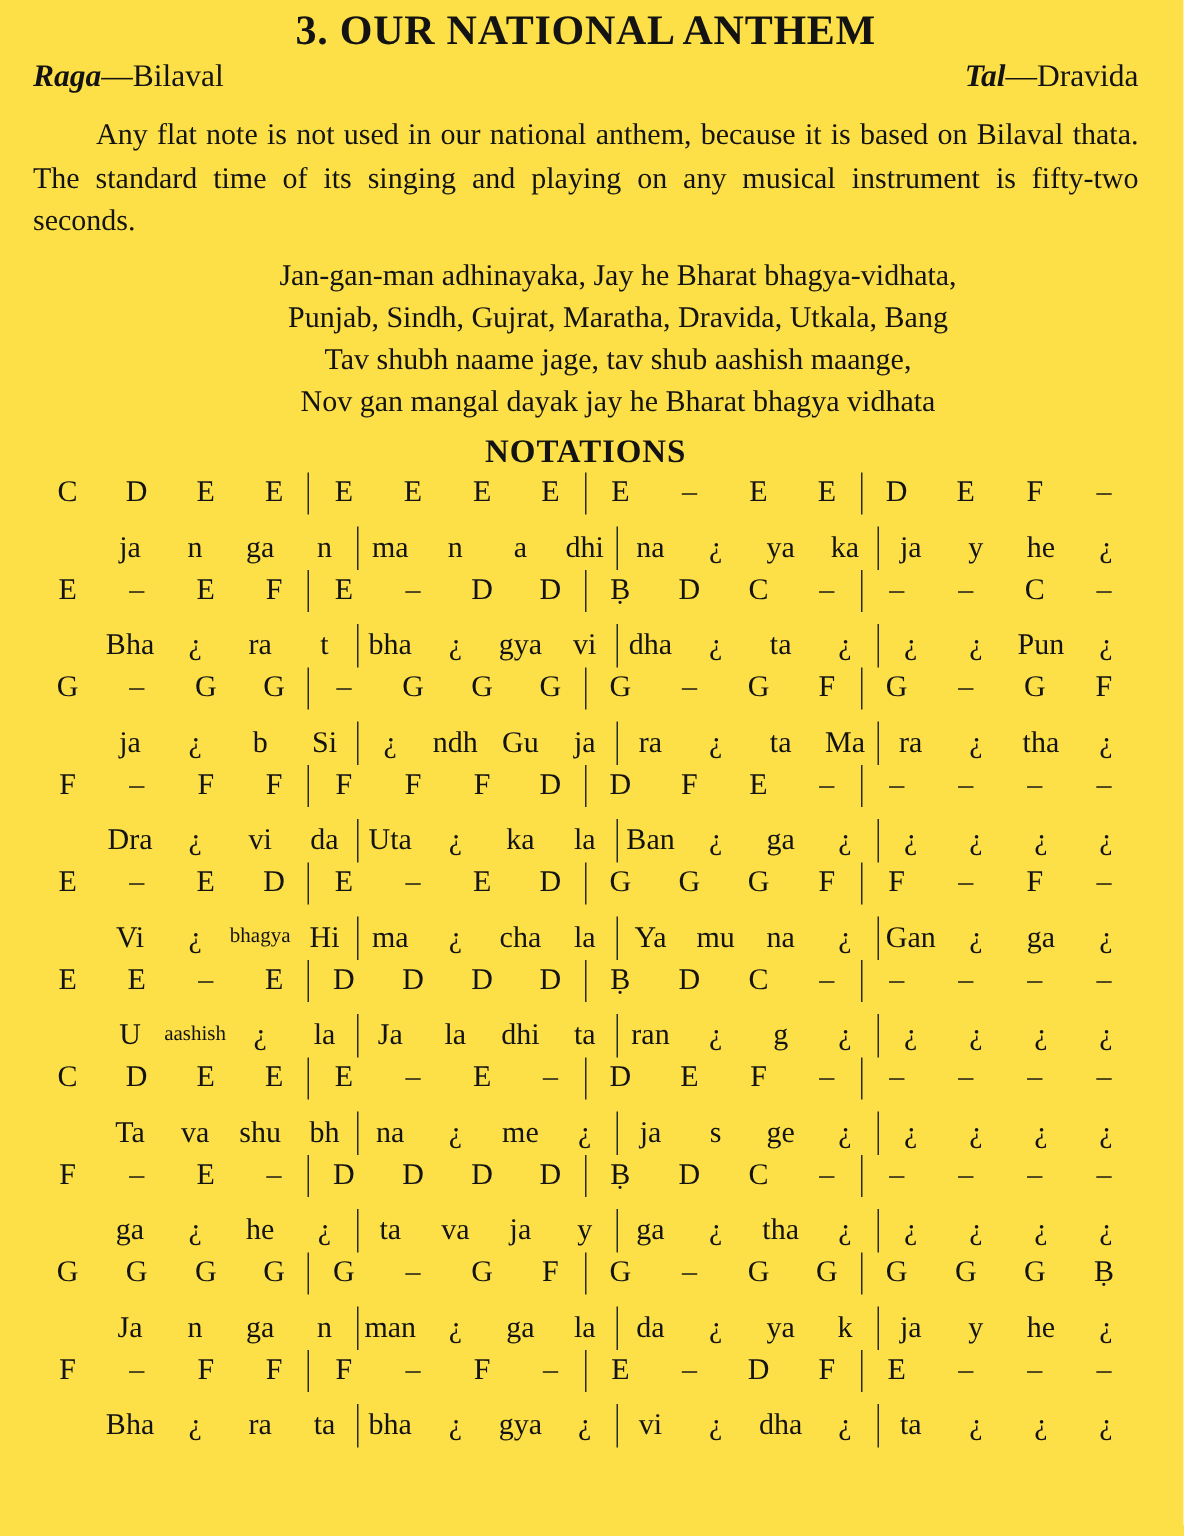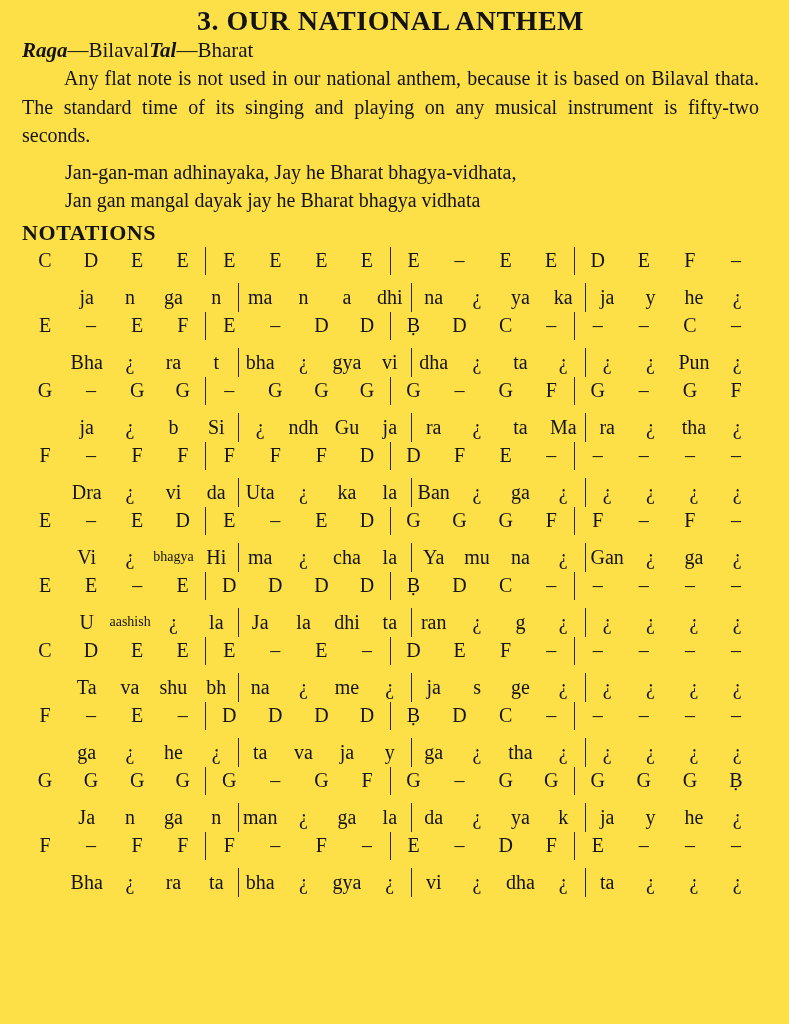--- a/index.html
+++ b/index.html
@@ -13,36 +13,37 @@
     font-family: "Liberation Serif", "DejaVu Serif", serif;
     padding: 5px 30px 0 22px;
     overflow: hidden;
   }
   .title {
     font-size: 28px; font-weight: bold;
     text-align: center; margin: 0 0 1px 0;
     line-height: 32px; letter-spacing: 0.5px;
   }
   .raga-tal {
-    display: flex; justify-content: flex-start;
+    display: flex; justify-content: space-between;
     font-size: 21px; line-height: 25px;
   }
   .lead { font-weight: bold; font-style: italic; }
   .intro {
     font-size: 20px; line-height: 28.5px;
     text-align: justify; text-indent: 42px;
-    margin: 1px 0 0 0;
+    margin: 13px 0 0 0;
   }
   .lyrics {
     font-size: 20px; line-height: 28px;
     margin: 8px 0 0 43px;
+    text-align: center;
   }
   .notations-heading {
     font-size: 22px; font-weight: bold;
-    margin: 7px 0 2px 0;
+    text-align: center; margin: 7px 0 2px 0;
     line-height: 24px; letter-spacing: 0.6px;
   }
   .ntable { width: 737px; }
   .nrow {
     display: grid;
     grid-template-columns: repeat(16, 1fr);
     height: 28.5px;
     font-size: 20px;
   }
   .ncell {
@@ -56,28 +57,30 @@
 </style>
 </head>
 <body>
 
 <div class="page">
 
   <h1 class="title">3. OUR NATIONAL ANTHEM</h1>
 
   <div class="raga-tal">
     <div><span class="lead">Raga</span><span>—Bilaval</span></div>
-    <div><span class="lead">Tal</span><span>—Bharat</span></div>
+    <div><span class="lead">Tal</span><span>—Dravida</span></div>
   </div>
 
   <p class="intro">Any flat note is not used in our national anthem, because it is based on Bilaval thata. The standard time of its singing and playing on any musical instrument is fifty-two seconds.</p>
 
   <div class="lyrics">
     <div>Jan-gan-man adhinayaka, Jay he Bharat bhagya-vidhata,</div>
-    <div>Jan gan mangal dayak jay he Bharat bhagya vidhata</div>
+    <div>Punjab, Sindh, Gujrat, Maratha, Dravida, Utkala, Bang</div>
+    <div>Tav shubh naame jage, tav shub aashish maange,</div>
+    <div>Nov gan mangal dayak jay he Bharat bhagya vidhata</div>
   </div>
 
   <h2 class="notations-heading">NOTATIONS</h2>
 
   <div class="ntable">
       <div class="nrow notes">
         <span class="ncell">C</span>
         <span class="ncell">D</span>
         <span class="ncell">E</span>
         <span class="ncell">E</span>

